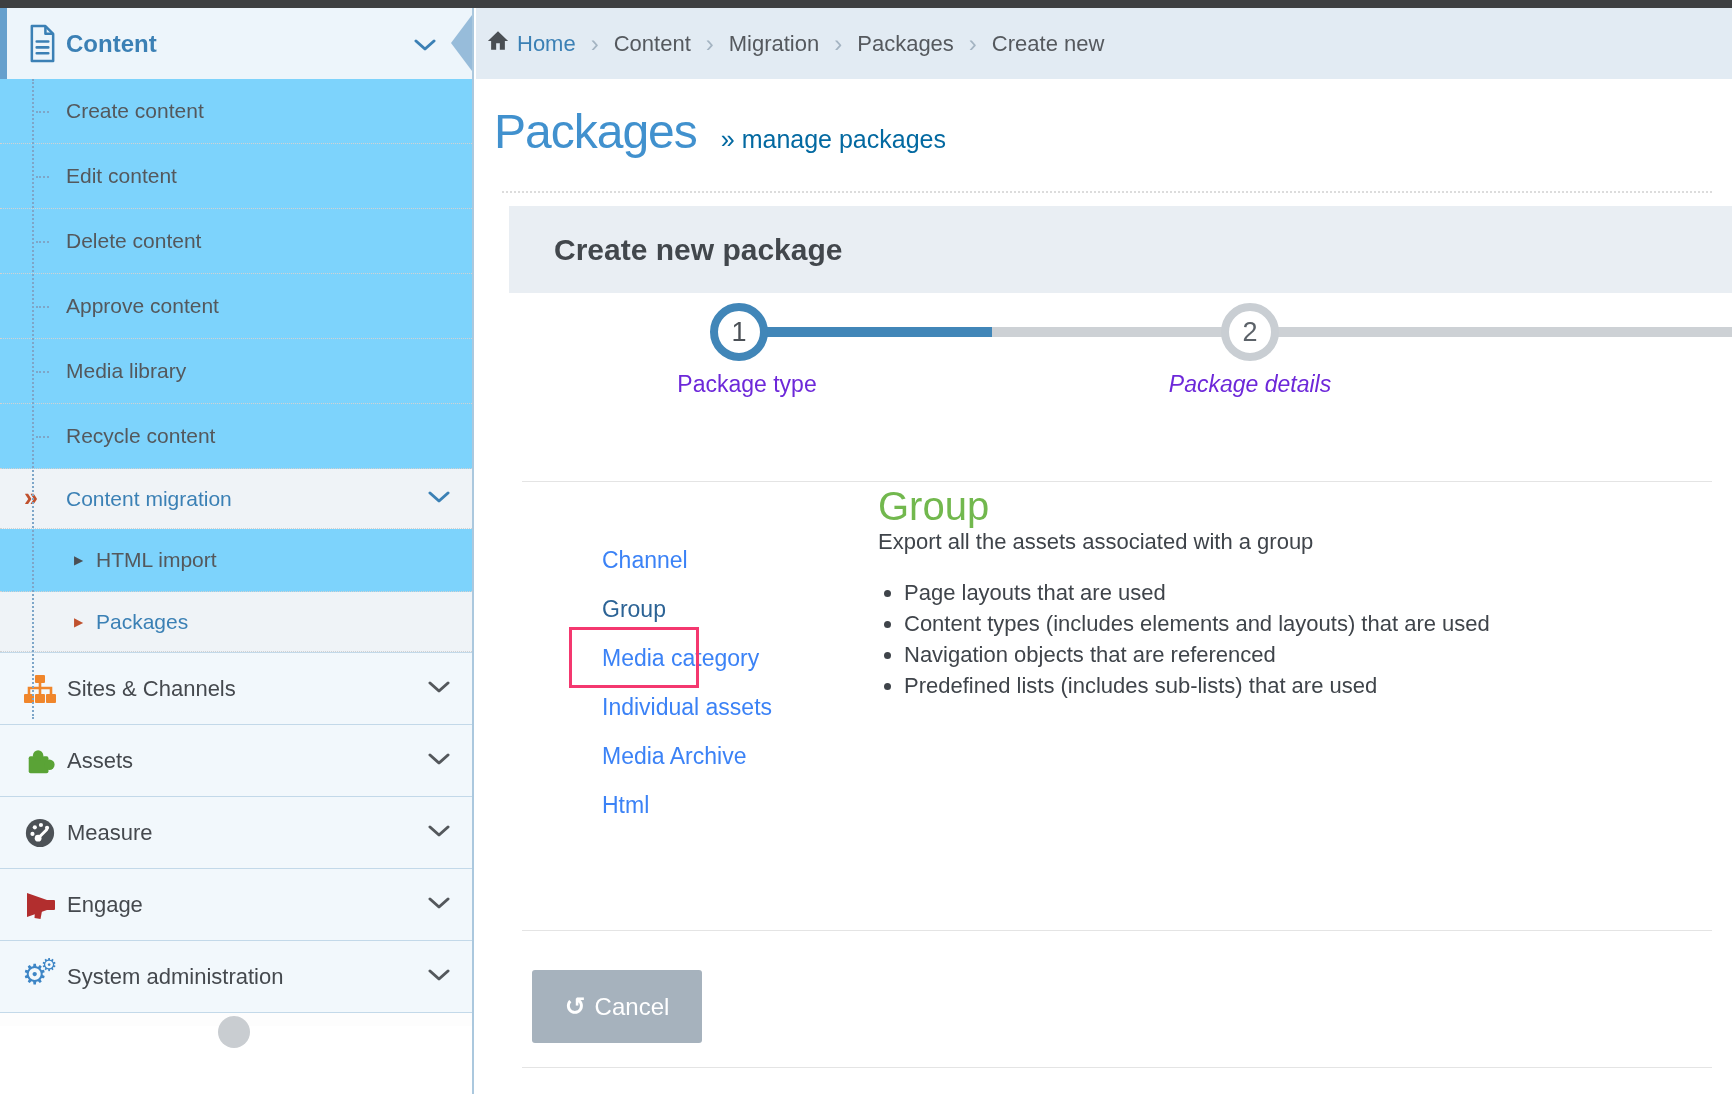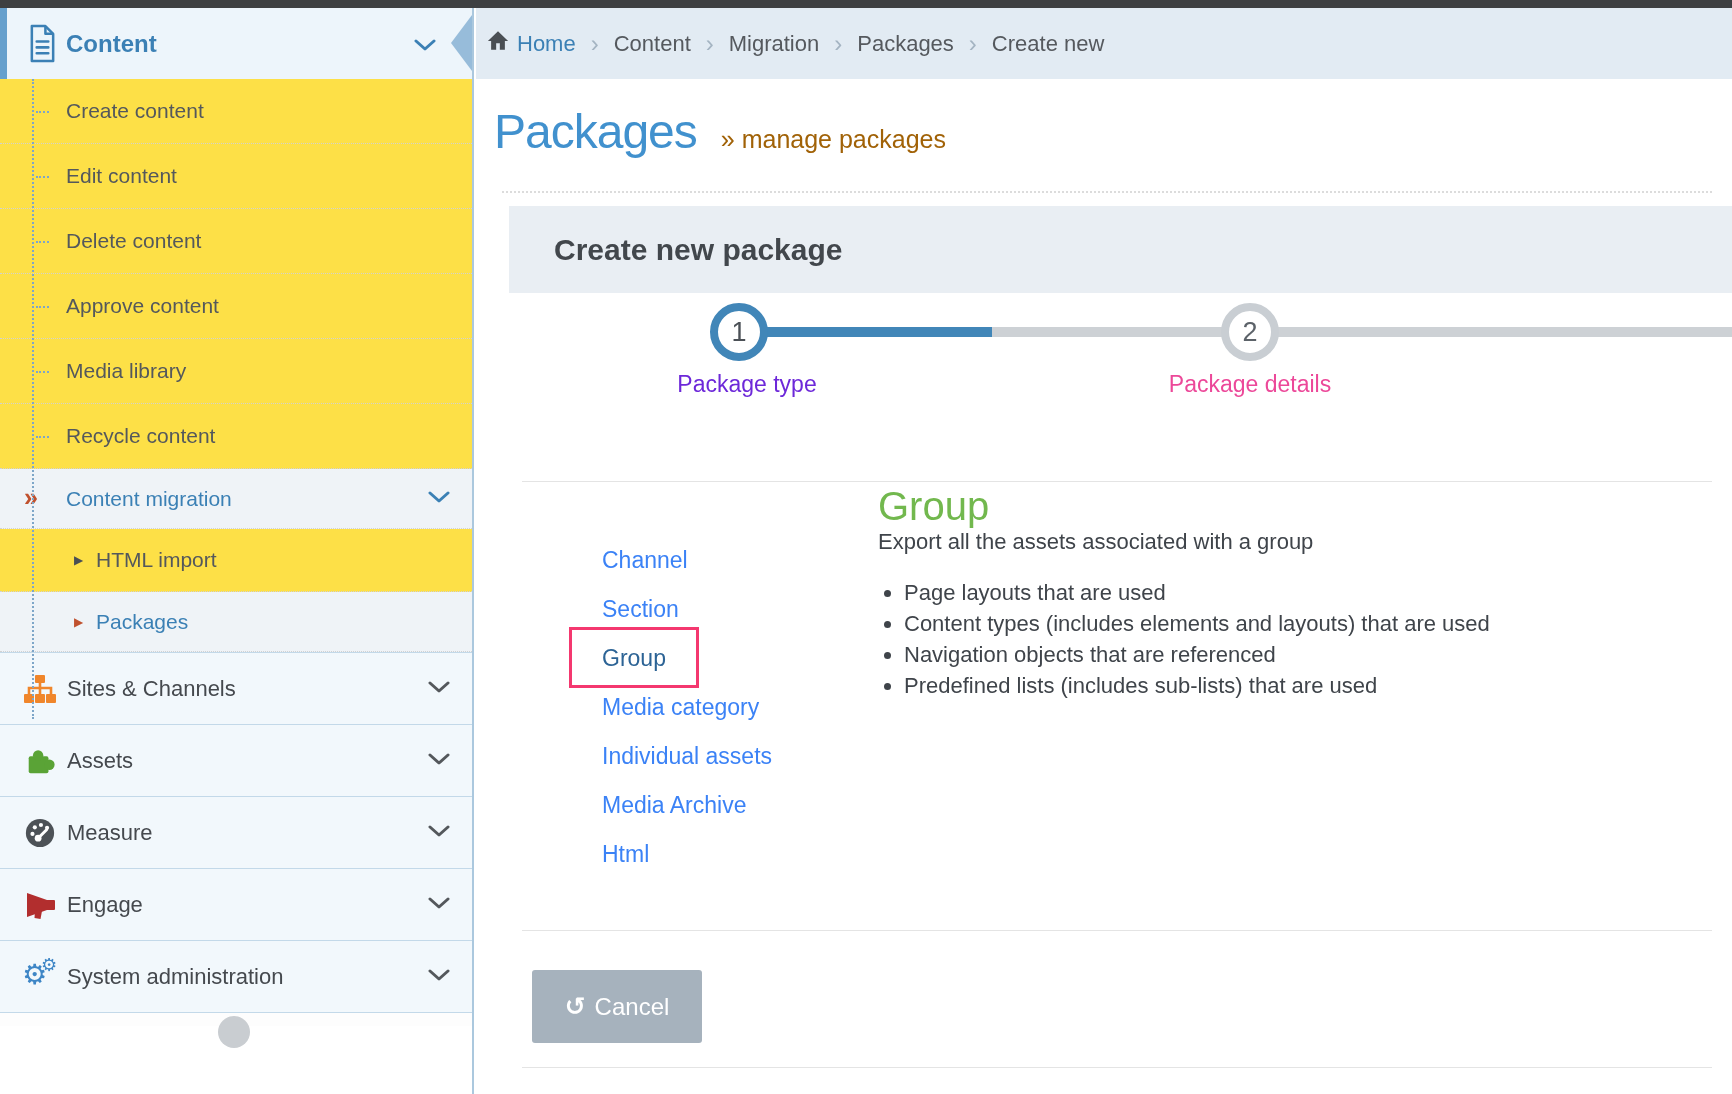--- a/index.html
+++ b/index.html
@@ -12,21 +12,21 @@
   .sidebar { position:absolute; left:0; top:8px; width:474px; height:1086px; background:#fff;
              border-right:2px solid #abc8de; overflow:hidden; }
   .sb-header { position:relative; height:71px; background:#edf5fb; }
   .sb-header-accent { position:absolute; left:0; top:0; width:7px; height:71px; background:#66a0cd; }
   .sb-doc-icon { position:absolute; left:27px; top:16px; }
   .sb-title { position:absolute; left:66px; top:0; line-height:71px; font-size:24px; font-weight:bold; color:#3b80b5; }
   .sb-header-chev { position:absolute; right:36px; top:30px; color:#3b80b5; }
   .collapse-tri { position:absolute; right:0; top:7px; width:0; height:0;
                   border-right:21px solid #97bcda; border-top:28px solid transparent; border-bottom:28px solid transparent; }
 
-  .nav-row { position:relative; border-bottom:1px dotted #d2d2d2; background:#fde047; cursor:pointer; }
+  .nav-row { position:relative; border-bottom:1px dotted #d2d2d2; background:#7dd3fc; cursor:pointer; }
   .nav-row .lbl { position:absolute; left:66px; top:50%; transform:translateY(-50%); font-size:21px; color:#54585c; }
   .nav-row.h65 { height:65px; } .nav-row.h60 { height:60px; } .nav-row.h63 { height:63px; } .nav-row.h66 { height:66px; }
   .nav-row.sel { background:#eff3f7; }
   .nav-row .lbl.blue { color:#3b80b5; }
   .nav-row .lbl.sub { left:96px; }
   .tick { position:absolute; left:36px; top:50%; width:13px; border-top:2px dotted #7ea6c8; }
   .marker-dbl { position:absolute; left:24px; top:50%; transform:translateY(-56%); font-size:25px; font-weight:bold; color:#c0512e; }
   .marker-tri { position:absolute; left:74px; top:50%; transform:translateY(-50%); font-size:12px; color:#4a4f54; }
   .marker-tri.orange { color:#c0512e; }
   .row-chev { position:absolute; right:22px; top:50%; transform:translateY(-50%); color:#54585c; }
@@ -46,35 +46,35 @@
   
   .main { position:absolute; left:476px; top:8px; width:1256px; height:1086px; background:#fff; }
   .breadcrumb { position:absolute; left:0; top:0; width:1256px; height:71px; background:#e2ebf3;
                 display:flex; align-items:center; padding-left:11px; font-size:22px; color:#55595e; }
   .breadcrumb .home-link { color:#3b80b5; margin-left:8px; cursor:pointer; }
   .breadcrumb .sep { color:#a4b4c2; margin:0 15px; font-size:24px; }
   .breadcrumb .crumb { color:#55595e; cursor:pointer; }
 
   .title-row { position:absolute; left:18px; top:96px; display:flex; align-items:baseline; gap:24px; }
   .page-title { font-size:48px; font-weight:300; color:#4191ce; letter-spacing:-1px; }
-  .page-subtitle { font-size:25px; font-weight:500; color:#a16207; }
+  .page-subtitle { font-size:25px; font-weight:500; color:#0369a1; }
   .dotted-rule { position:absolute; left:26px; right:20px; top:183px; border-top:2px dotted #dcdcdc; }
 
   .panel-head { position:absolute; left:33px; right:0; top:198px; height:87px; background:#e9eef3; }
   .panel-head .t { margin:0 0 0 45px; line-height:87px; font-size:30px; font-weight:700; color:#42474c; }
 
   .wiz-bar { position:absolute; top:319px; height:10px; background:#cdd1d5; left:263px; right:0; }
   .wiz-bar-fill { position:absolute; left:0; top:0; height:10px; width:253px; background:#4186b8; }
   .step-circle { position:absolute; top:295px; width:58px; height:58px; border-radius:50%; background:#fff;
                  display:flex; align-items:center; justify-content:center; font-size:27px; cursor:pointer; }
   .step-1 { left:234px; border:8px solid #4186b8; color:#4b5056; }
   .step-2 { left:745px; border:8px solid #c9ced3; color:#5c6269; }
   .step-label { position:absolute; top:363px; width:300px; text-align:center; font-size:23px; }
   .step-label.one { left:121px; color:#6d28d9; }
-  .step-label.two { left:624px; color:#ec4899; }
+  .step-label.two { left:624px; color:#6d28d9;font-style:italic; }
 
   .rule1 { position:absolute; left:46px; right:20px; top:473px; border-top:1px solid #e4e4e4; }
   .rule2 { position:absolute; left:46px; right:20px; top:922px; border-top:1px solid #e4e4e4; }
   .rule3 { position:absolute; left:46px; right:20px; top:1059px; border-top:1px solid #e4e4e4; }
 
   .type-list { position:absolute; left:126px; top:539px; }
   .type-list .type-link { display:block; height:49px; font-size:23px; color:#3b82f6; cursor:pointer; text-decoration:none; }
   .type-list .type-link.current { color:#2c6395; }
   .hl-box { position:absolute; left:93px; top:619px; width:130px; height:61px; border:3px solid #f4386f; }
 
@@ -290,21 +290,20 @@
     </div>
     <div class="step-circle step-1">1</div>
     <div class="step-circle step-2">2</div>
     <div class="step-label one">Package type</div>
     <div class="step-label two">Package details</div>
 
     <div class="rule1"></div>
 
     <div class="type-list">
       <a class="type-link">Channel</a>
-      <a class="type-link">Section</a>
       <a class="type-link current">Group</a>
       <a class="type-link">Media category</a>
       <a class="type-link">Individual assets</a>
       <a class="type-link">Media Archive</a>
       <a class="type-link">Html</a>
     </div>
     <div class="hl-box"></div>
 
     <section class="detail">
       <h2 class="detail-title">Group</h2>

